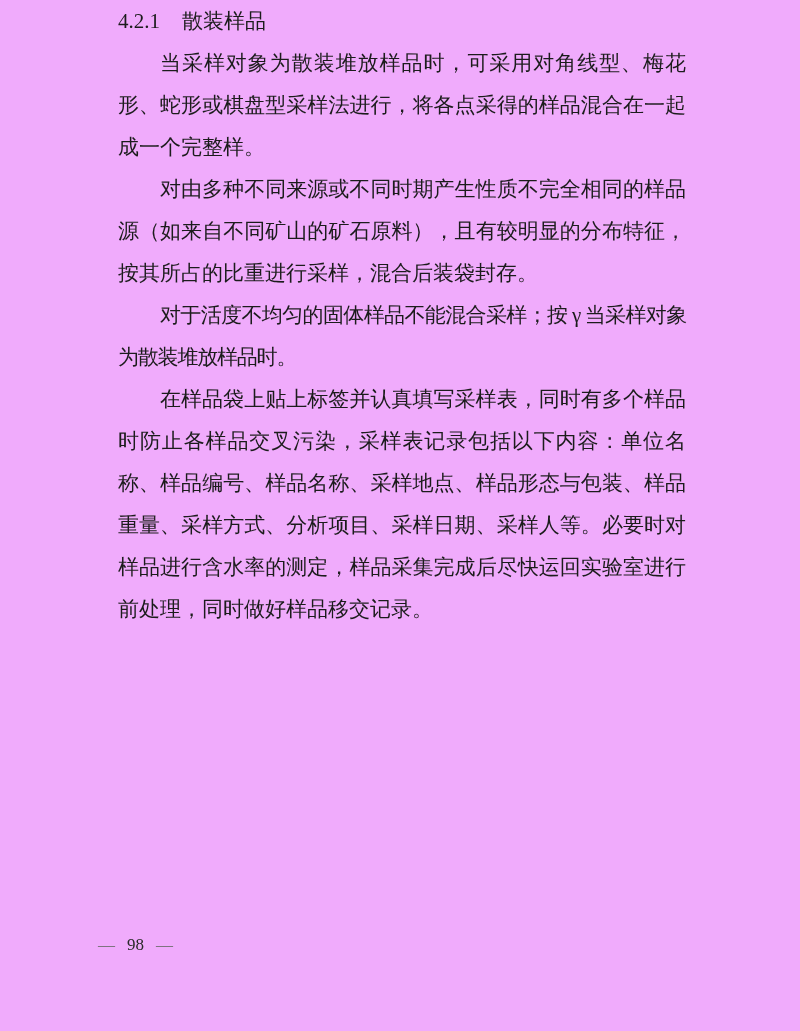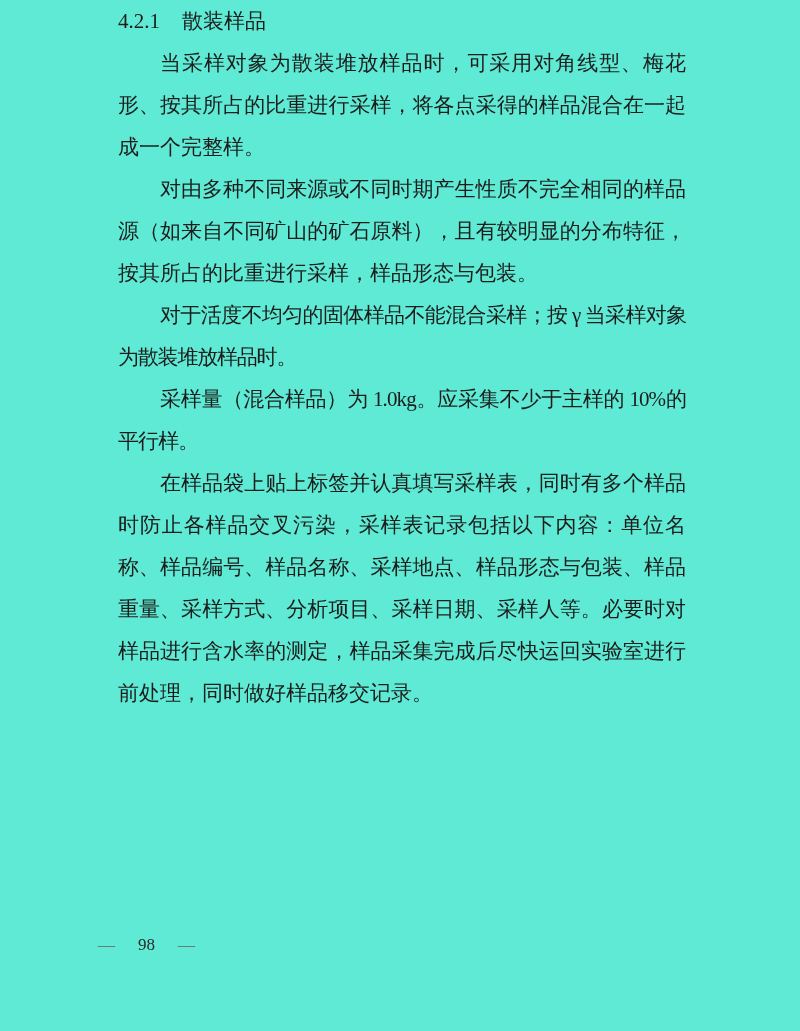--- a/index.html
+++ b/index.html
@@ -1,20 +1,20 @@
 <!DOCTYPE html>
 <html lang="zh"><head>
 <meta charset="utf-8">
 <style>
   html, body { margin: 0; padding: 0; background: #ffffff; }
   .page {
     position: relative;
     width: 800px;
     height: 1031px;
-    background: #5eead4;
+    background: #f0abfc;
     overflow: hidden;
     font-family: "Liberation Serif", "DejaVu Serif", serif;
     color: #1c1c1c;
   }
   .content {
     position: absolute;
     left: 118px;
     top: 0;
     width: 568px;
     font-size: 21px;
@@ -55,40 +55,39 @@
   }
   .footer {
     position: absolute;
     left: 98px;
     top: 934px;
     font-size: 17px;
     line-height: 22px;
     white-space: nowrap;
   }
   .footer .fdash { color: #6b6b6b; }
-  .footer .fnum  { color: #2a2a2a; margin: 0 23px; }
+  .footer .fnum  { color: #2a2a2a; margin: 0 12px; }
 </style>
 </head>
 <body>
 
 <div class="page">
   <main class="content">
 
     <h3 class="sub"><span class="num">4.2.1</span><span class="ttl">散装样品</span></h3>
 
-    <p class="para">当采样对象为散装堆放样品时，可采用对角线型、梅花形、按其所占的比重进行采样，将各点采得的样品混合在一起成一个完整样。</p>
+    <p class="para">当采样对象为散装堆放样品时，可采用对角线型、梅花形、蛇形或棋盘型采样法进行，将各点采得的样品混合在一起成一个完整样。</p>
 
-    <p class="para">对由多种不同来源或不同时期产生性质不完全相同的样品源（如来自不同矿山的矿石原料），且有较明显的分布特征，按其所占的比重进行采样，样品形态与包装。</p>
+    <p class="para">对由多种不同来源或不同时期产生性质不完全相同的样品源（如来自不同矿山的矿石原料），且有较明显的分布特征，按其所占的比重进行采样，混合后装袋封存。</p>
 
     <p class="para tight">对于活度不均匀的固体样品不能混合采样；按 γ 当采样对象为散装堆放样品时。</p>
 
 
 
 
-    <p class="para tight2">采样量（混合样品）为 1.0kg。应采集不少于主样的 10%的平行样。</p>
 
 
     <p class="para">在样品袋上贴上标签并认真填写采样表，同时有多个样品时防止各样品交叉污染，采样表记录包括以下内容：单位名称、样品编号、样品名称、采样地点、样品形态与包装、样品重量、采样方式、分析项目、采样日期、采样人等。必要时对样品进行含水率的测定，样品采集完成后尽快运回实验室进行前处理，同时做好样品移交记录。</p>
 
   </main>
 
   <div class="footer"><span class="fdash">—</span><span class="fnum">98</span><span class="fdash">—</span></div>
 </div>
 
 </body></html>

